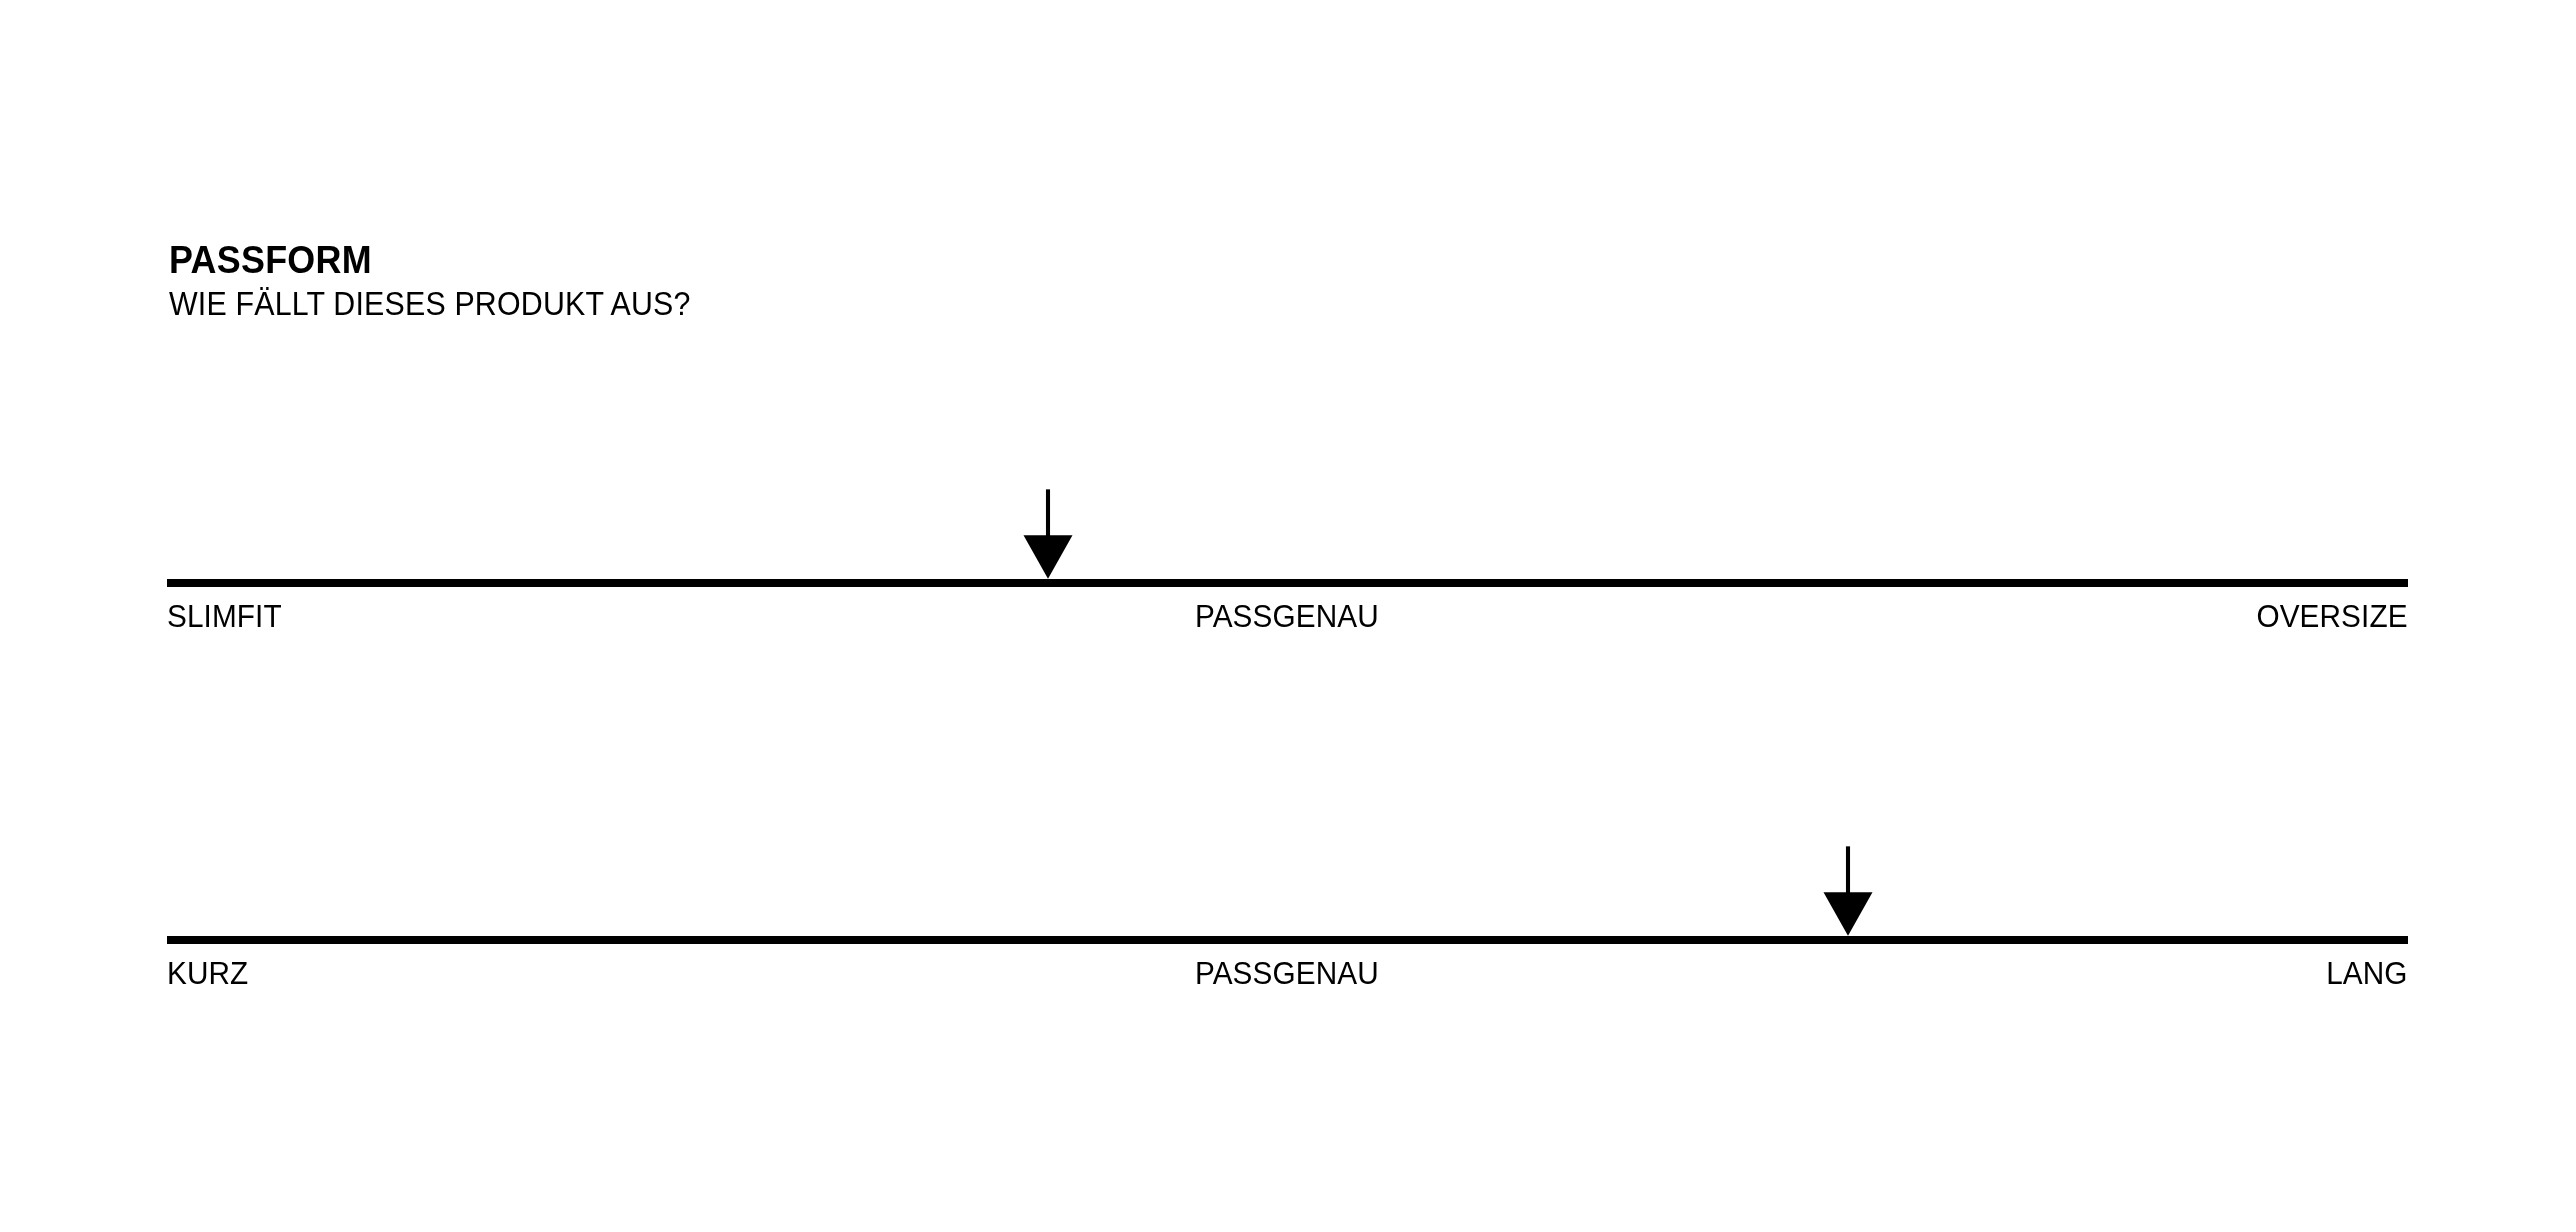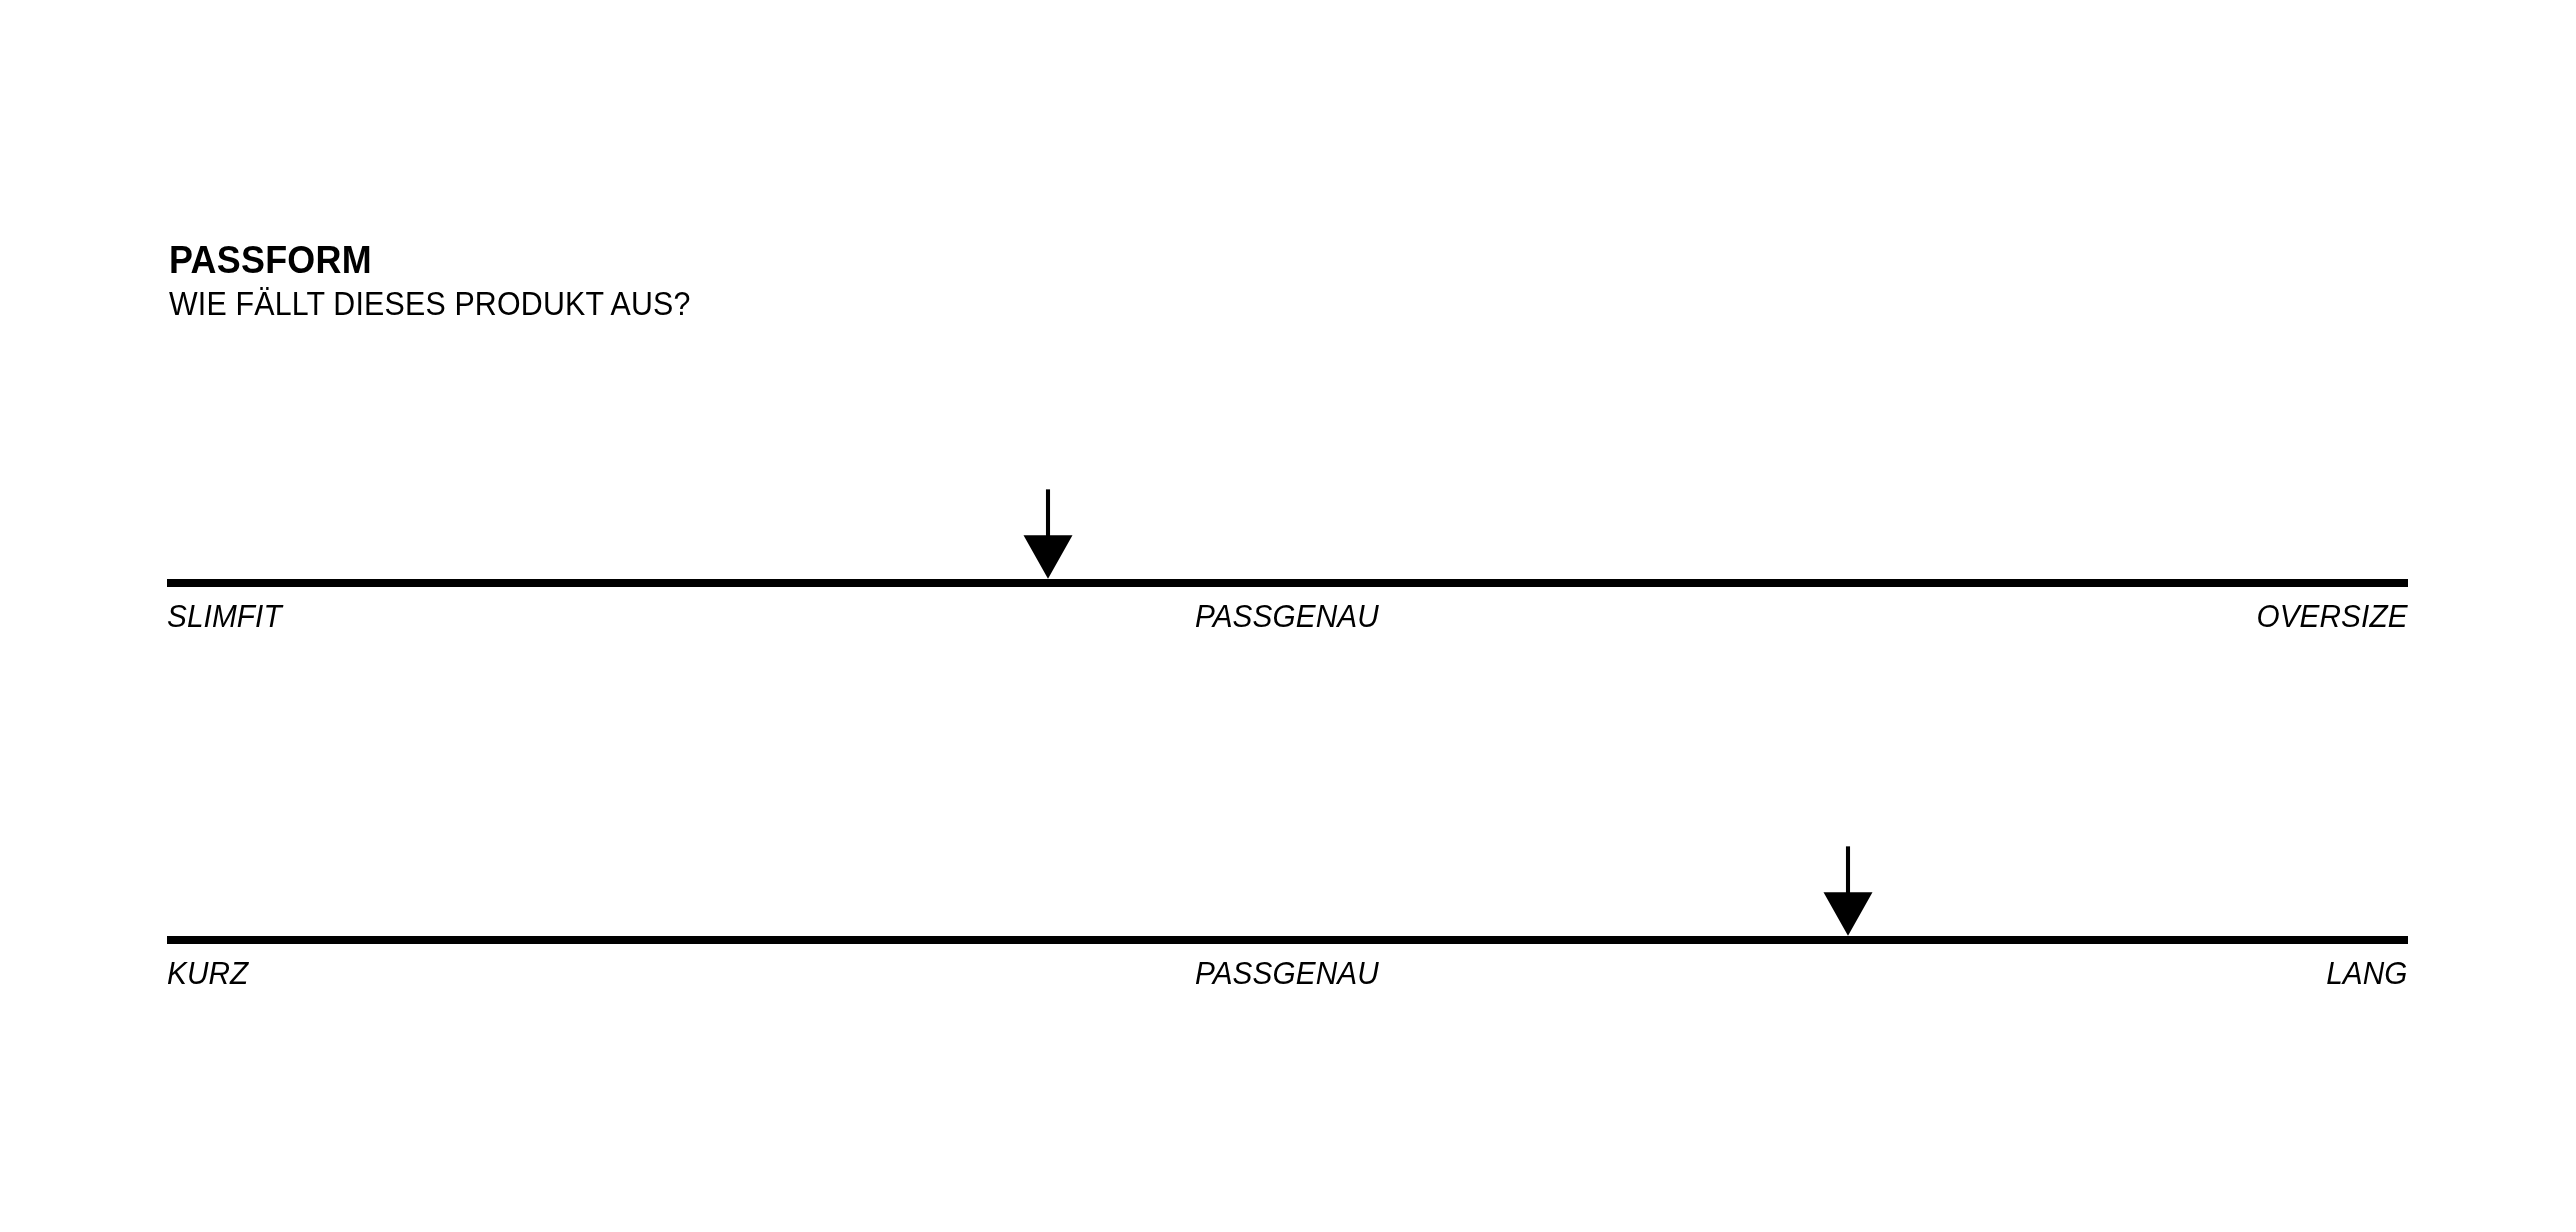--- a/index.html
+++ b/index.html
@@ -91,21 +91,20 @@
     width: 100%;
     height: 7.7px;
     background: #000000;
   }
 
   .scale-labels {
     position: relative;
     margin-top: 13.4px;
     height: 41px;
     width: 100%;
-    font-style: italic;
   }
   .scale-label {
     position: absolute;
     top: 0;
     font-size: 32px;
     font-weight: 400;
     letter-spacing: 0.1px;
     line-height: 1;
     white-space: nowrap;
     transform: scaleX(0.93);

